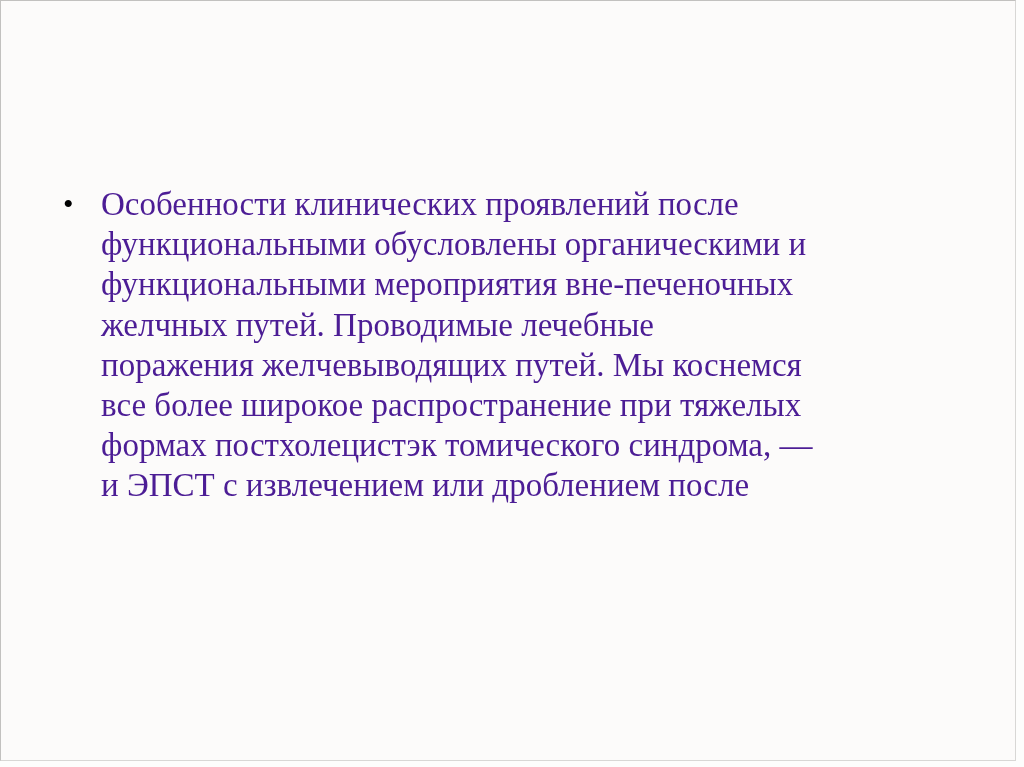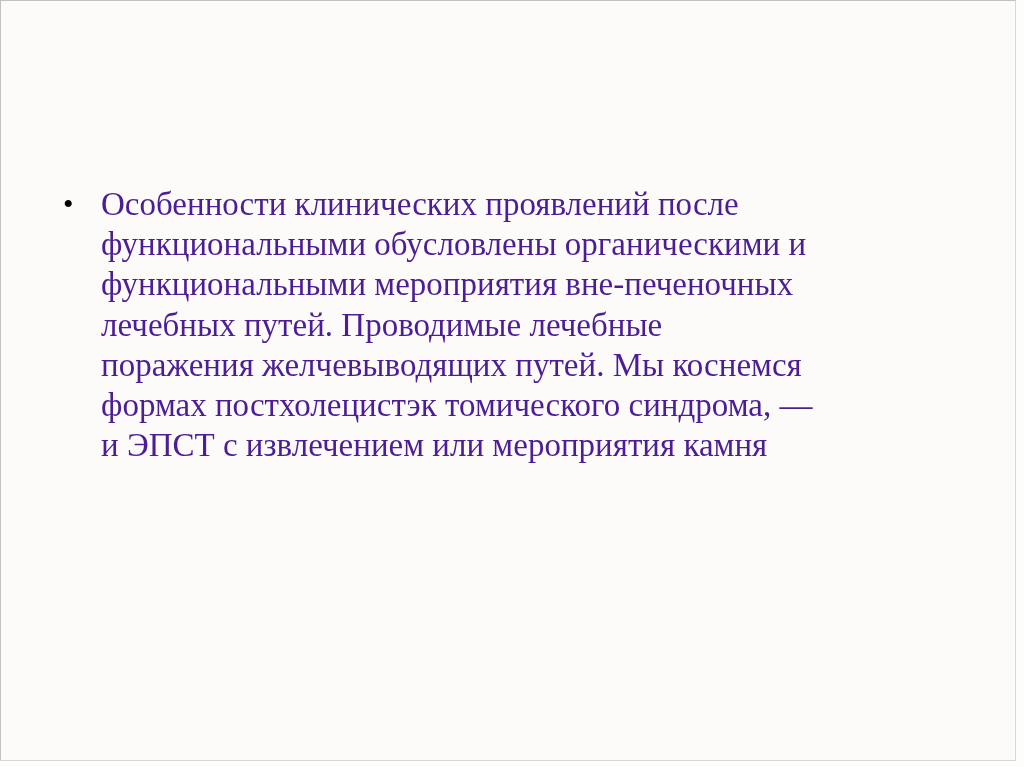--- a/index.html
+++ b/index.html
@@ -56,19 +56,20 @@
 </head>
 <body>
 
 <div class="slide">
   <div class="bullet-block">
     <span class="bullet-marker">•</span>
     <div class="bullet-lines">
       <div class="text-line">Особенности клинических проявлений после</div>
       <div class="text-line">функциональными обусловлены органическими и</div>
       <div class="text-line">функциональными мероприятия вне-печеночных</div>
-      <div class="text-line">лечебных путей. Проводимые лечебные</div>
+      <div class="text-line">желчных путей. Проводимые лечебные</div>
       <div class="text-line">поражения желчевыводящих путей. Мы коснемся</div>
+      <div class="text-line">все более широкое распространение при тяжелых</div>
       <div class="text-line">формах постхолецистэк томического синдрома, —</div>
-      <div class="text-line">и ЭПСТ с извлечением или мероприятия камня</div>
+      <div class="text-line">и ЭПСТ с извлечением или дроблением после</div>
     </div>
   </div>
 </div>
 
 </body></html>

